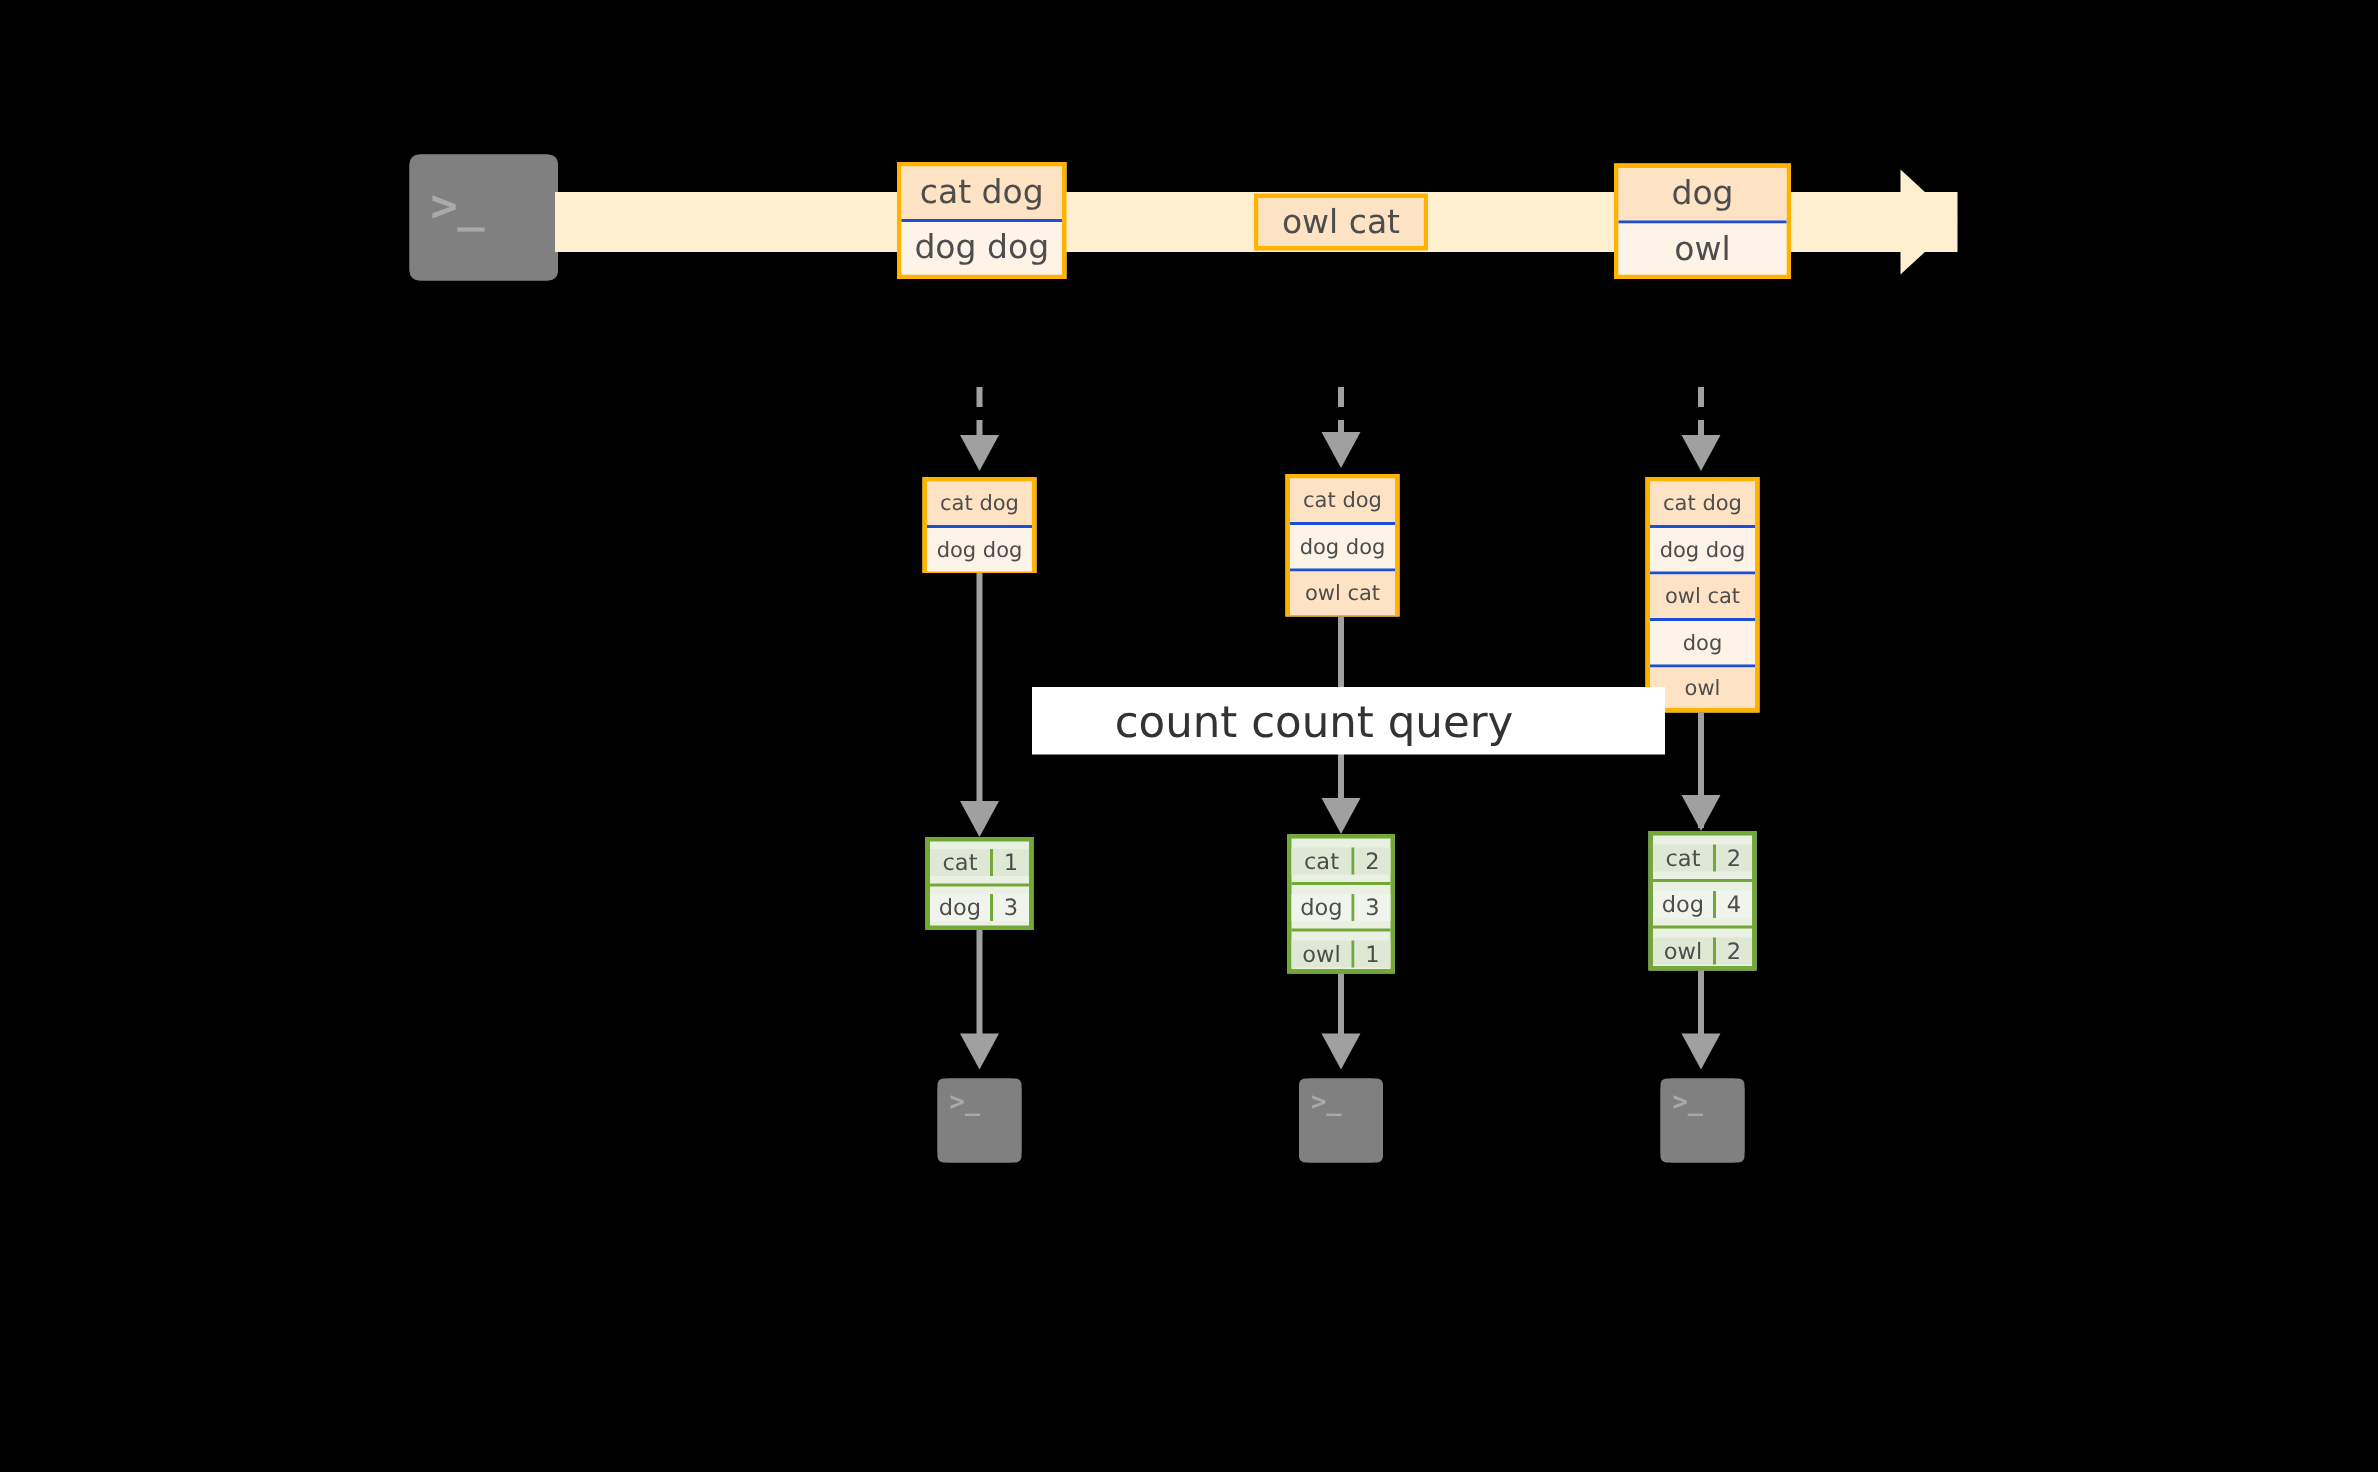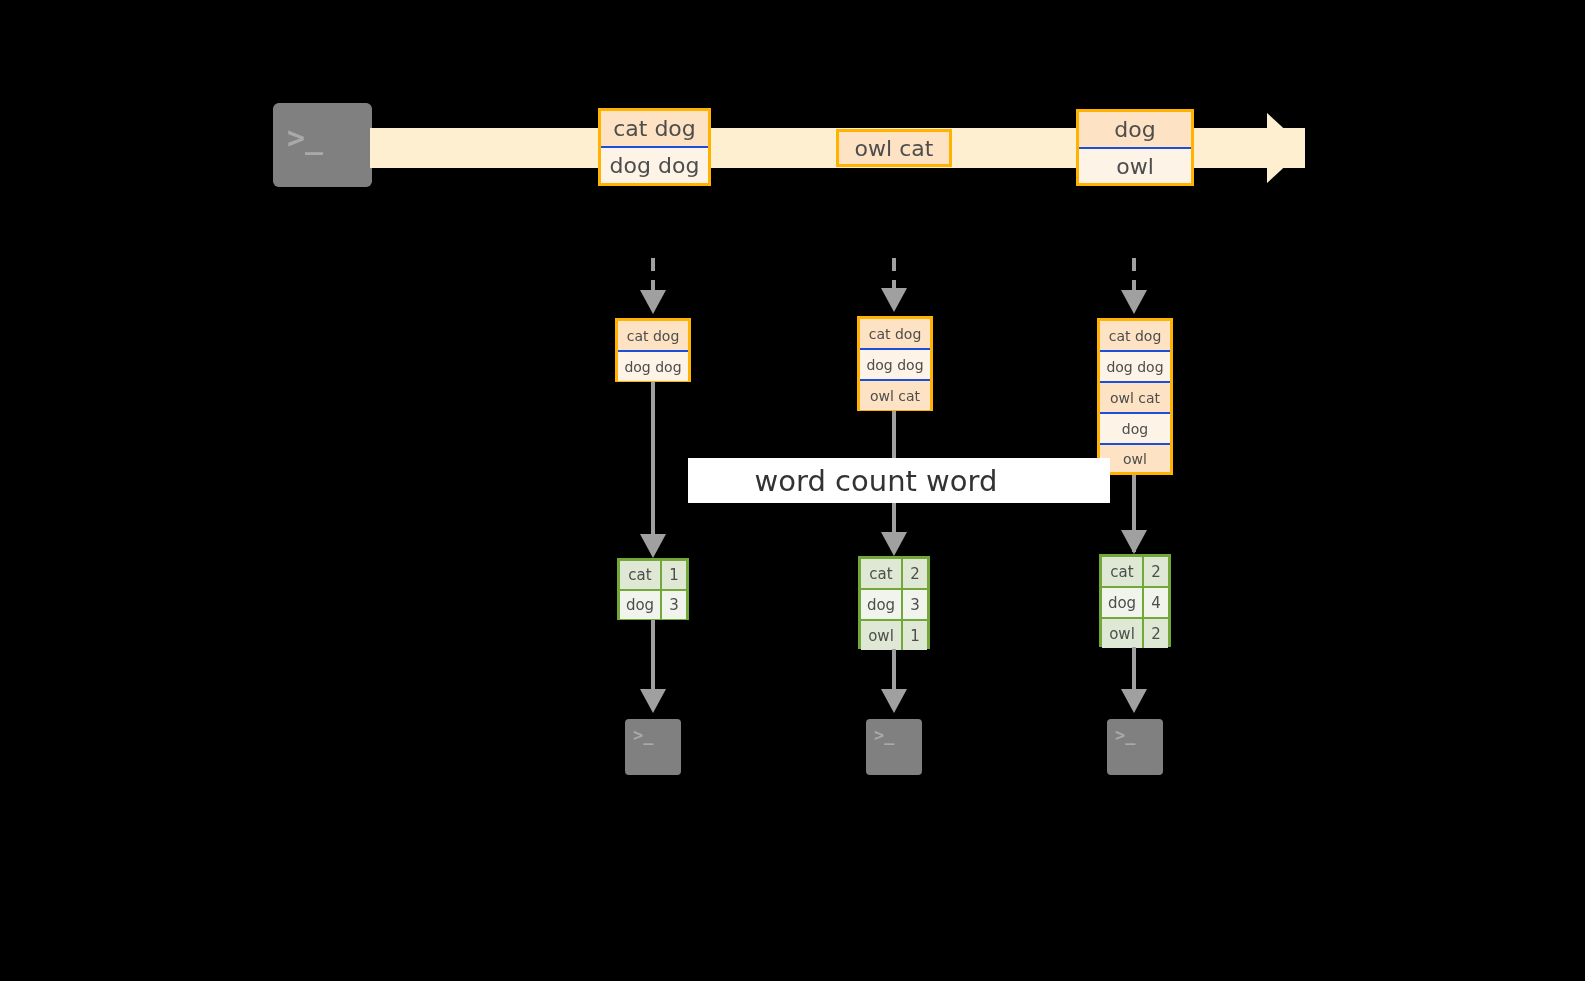--- a/index.html
+++ b/index.html
@@ -96,20 +96,21 @@
   .gbox {
     position: absolute;
     border: 3px solid #71a838;
     box-sizing: border-box;
     background: #eaf1e2;
   }
   .grow {
     display: flex;
     box-sizing: border-box;
     border-bottom: 2px solid #71a838;
+    align-items: center;
   }
   .grow:last-child { border-bottom: none; }
   .grow.dark .gcell { background: #dfe8d4; }
   .grow.light .gcell { background: #f0f4ec; }
   .gcell {
     box-sizing: border-box;
     display: flex;
     align-items: center;
     justify-content: center;
     color: #4d4d4d;
@@ -286,16 +287,16 @@
   <div class="gline" style="left:1132px; top:647px; height:45px;"></div>
   <div class="ghead" style="left:1121px; top:689px;"></div>
 
   <div class="term term-small" style="left:1101px; top:713px;">
     <div class="term-inner">
       <span class="term-glyph">&gt;_</span>
     </div>
   </div>
 
   <div class="banner" style="left:688px; top:458px; width:422px; height:45px;">
-    <span class="banner-label">word count word</span>
+    <span class="banner-label">count count query</span>
   </div>
 
 </div>
 
 </body></html>

